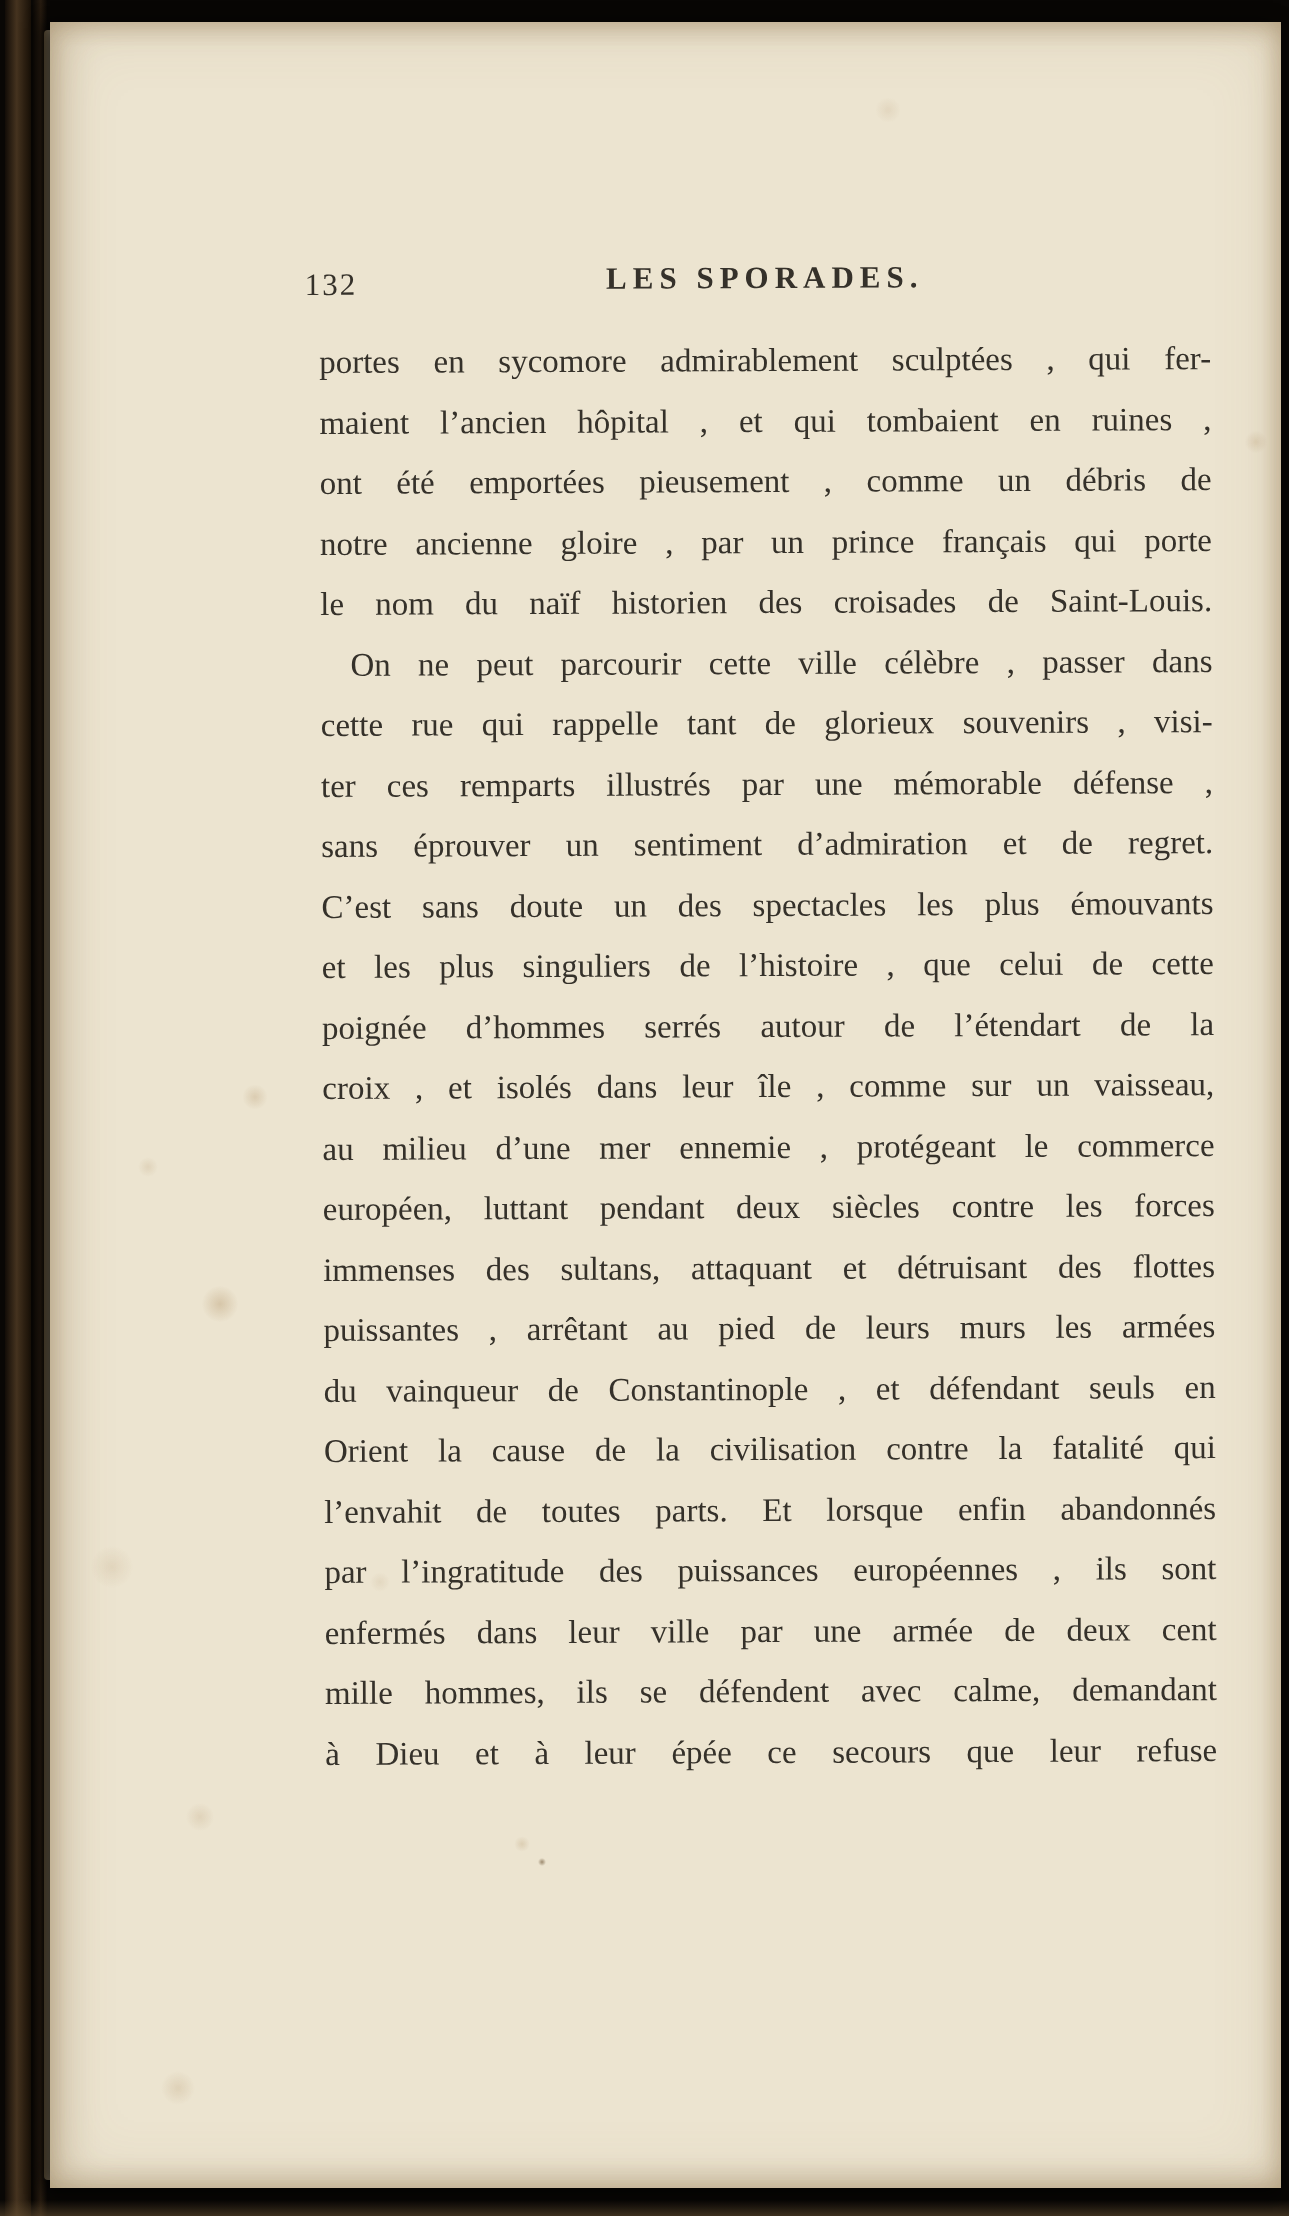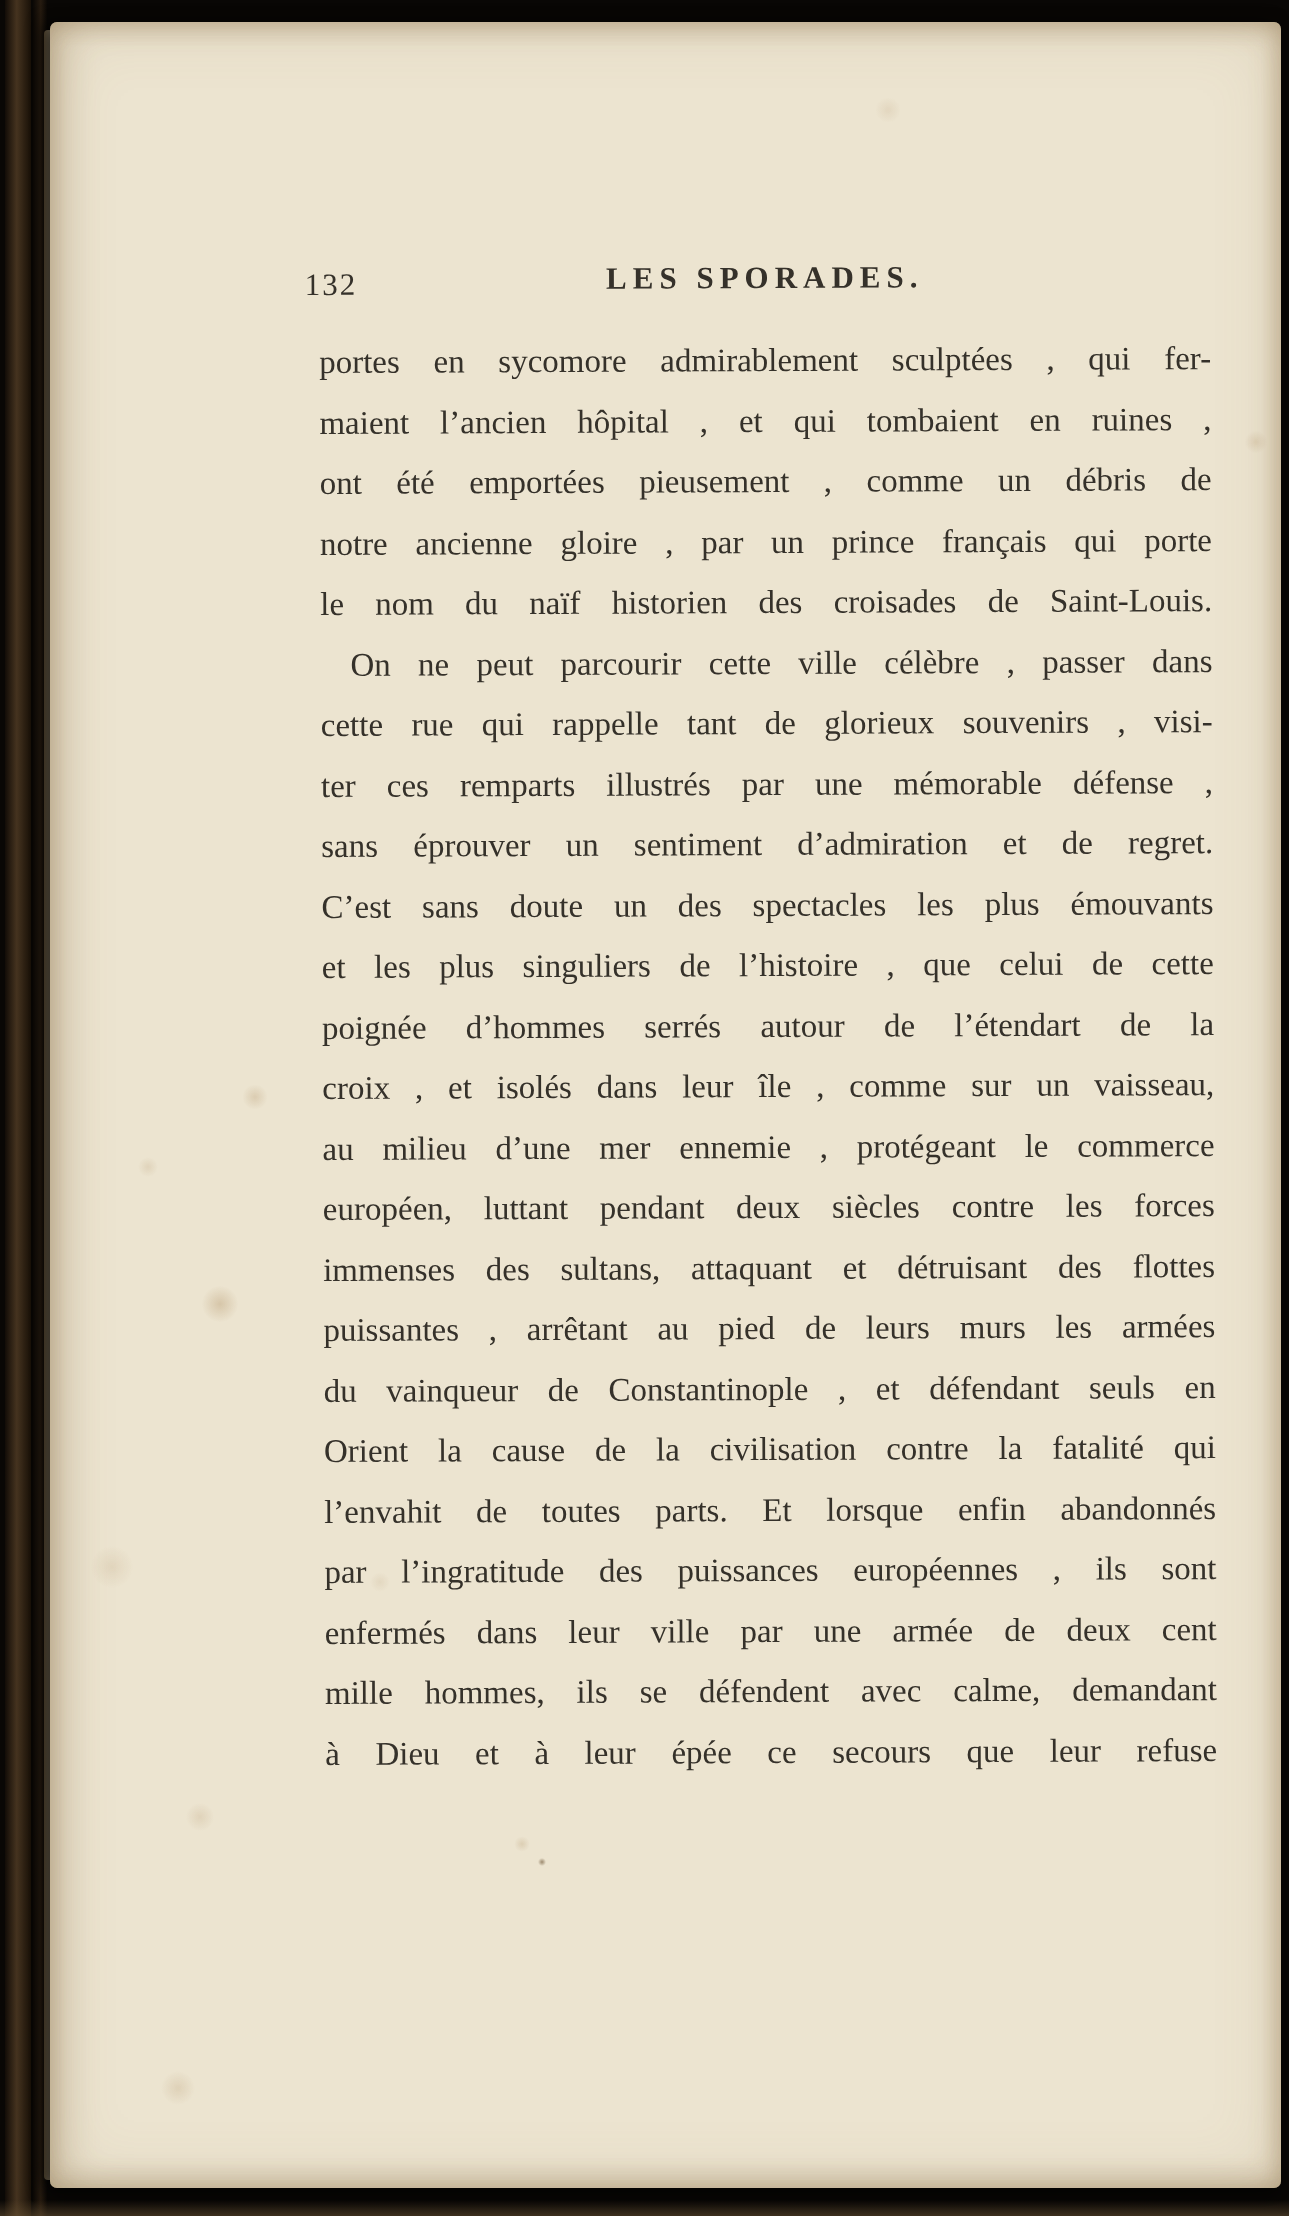--- a/index.html
+++ b/index.html
@@ -30,21 +30,21 @@
   }
   .bottom-edge {
     position: absolute; left: 0; bottom: 0; width: 100%; height: 16px;
     background: linear-gradient(180deg, rgba(90,70,45,0) 0%, rgba(104,82,52,0.55) 100%);
   }
 
   
   .page {
     position: absolute; left: 50px; top: 22px; width: 1231px; height: 2166px;
     background: var(--paper, #ece4d0);
-    border-radius: 7px;
+    border-radius: 0;
     box-shadow:
       -8px 0 16px rgba(0,0,0,0.6),
       0 6px 18px rgba(0,0,0,0.5),
       inset 0 0 70px rgba(140,110,70,0.16),
       inset 16px 0 34px rgba(120,90,50,0.22),
       inset -10px 0 24px rgba(140,110,70,0.16),
       inset 0 8px 18px rgba(130,100,60,0.14),
       inset 0 -10px 22px rgba(130,100,60,0.14);
   }
 

